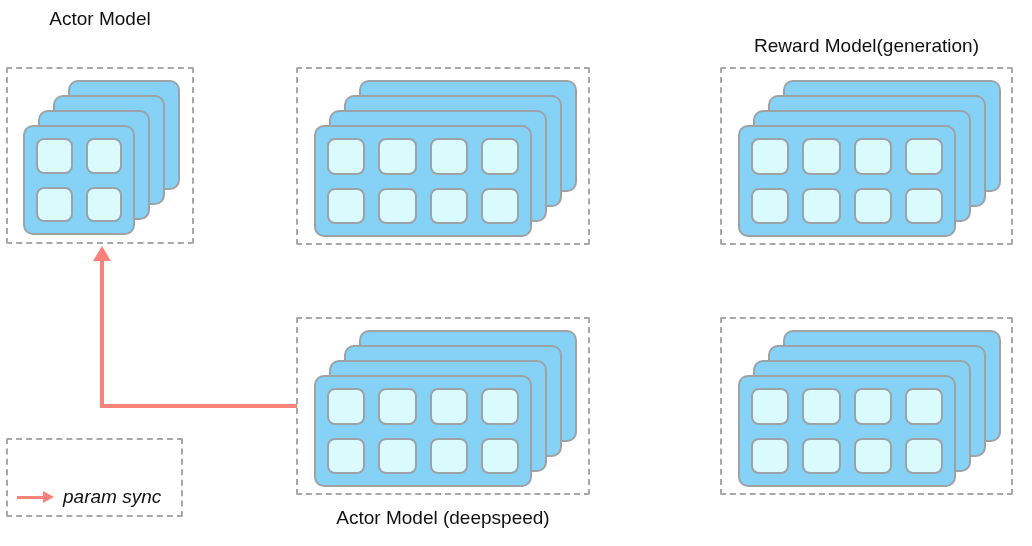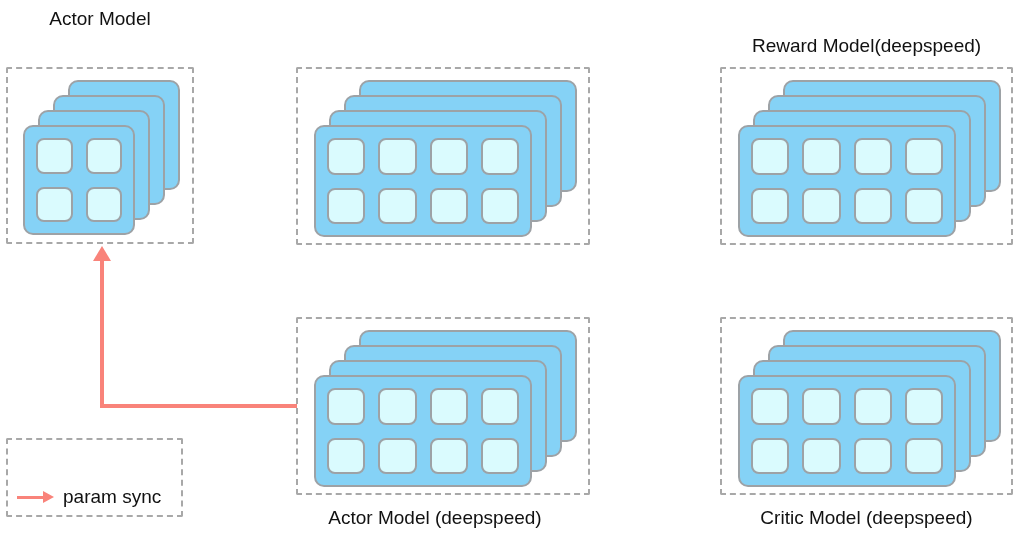--- a/index.html
+++ b/index.html
@@ -18,20 +18,21 @@
     font-size:19px;
     line-height:25px;
     color:var(--text,#111);
     white-space:nowrap;
   }
   .dashed-box{
     position:absolute;
     border:2px dashed var(--dash,#a8a8a8);
     border-radius:2px;
     box-sizing:border-box;
+    font-style:italic;
   }
   .stack{
     position:absolute;
     left:0;top:0;right:0;bottom:0;
   }
   .card{
     position:absolute;
     box-sizing:border-box;
     background:var(--card-fill,#85d2f6);
     border:2px solid var(--card-border,#9da2a6);
@@ -83,21 +84,21 @@
   }
 </style>
 </head>
 <body>
 
 <div id="canvas">
 
   <div class="title" style="left:6px;top:6px;width:188px;">
     <div>Actor Model</div>
   </div>
-  <div class="title" style="left:720px;top:33px;width:293px;">Reward Model(deepspeed)</div>
+  <div class="title" style="left:720px;top:33px;width:293px;">Reward Model(generation)</div>
 
   <div class="dashed-box" style="left:6px;top:67px;width:188px;height:177px;">
     <div class="stack stack-square">
         <div class="card" style="left: 60px; top: 11px;"></div>
         <div class="card" style="left: 45px; top: 26px;"></div>
         <div class="card" style="left: 30px; top: 41px;"></div>
         <div class="card front" style="left: 15px; top: 56px; grid-template-columns: repeat(2, 1fr);">
           <div class="gpu"></div>
           <div class="gpu"></div>
           <div class="gpu"></div>
@@ -171,22 +172,21 @@
           <div class="gpu"></div>
           <div class="gpu"></div>
           <div class="gpu"></div>
           <div class="gpu"></div>
           <div class="gpu"></div>
           <div class="gpu"></div>
         </div>
       </div>
   </div>
 
-  <div class="title" style="left:288px;top:505px;width:294px;">Actor Model (deepspeed)</div>
-  <div class="title" style="left:720px;top:505px;width:293px;">Critic Model (deepspeed)</div>
+  <div class="title" style="left:296px;top:505px;width:294px;">Actor Model (deepspeed)</div>
 
   <div>
     <div class="arrow-head-up" style="left:93px;top:246px;"></div>
     <div class="arrow-seg" style="left:100px;top:259px;width:4px;height:149px;"></div>
     <div class="arrow-seg" style="left:100px;top:404px;width:197px;height:4px;"></div>
   </div>
 
   <div class="dashed-box" style="left:6px;top:438px;width:177px;height:79px;">
     <div class="legend-row" style="left:9px;top:46px;">
       <div class="legend-line"></div>

